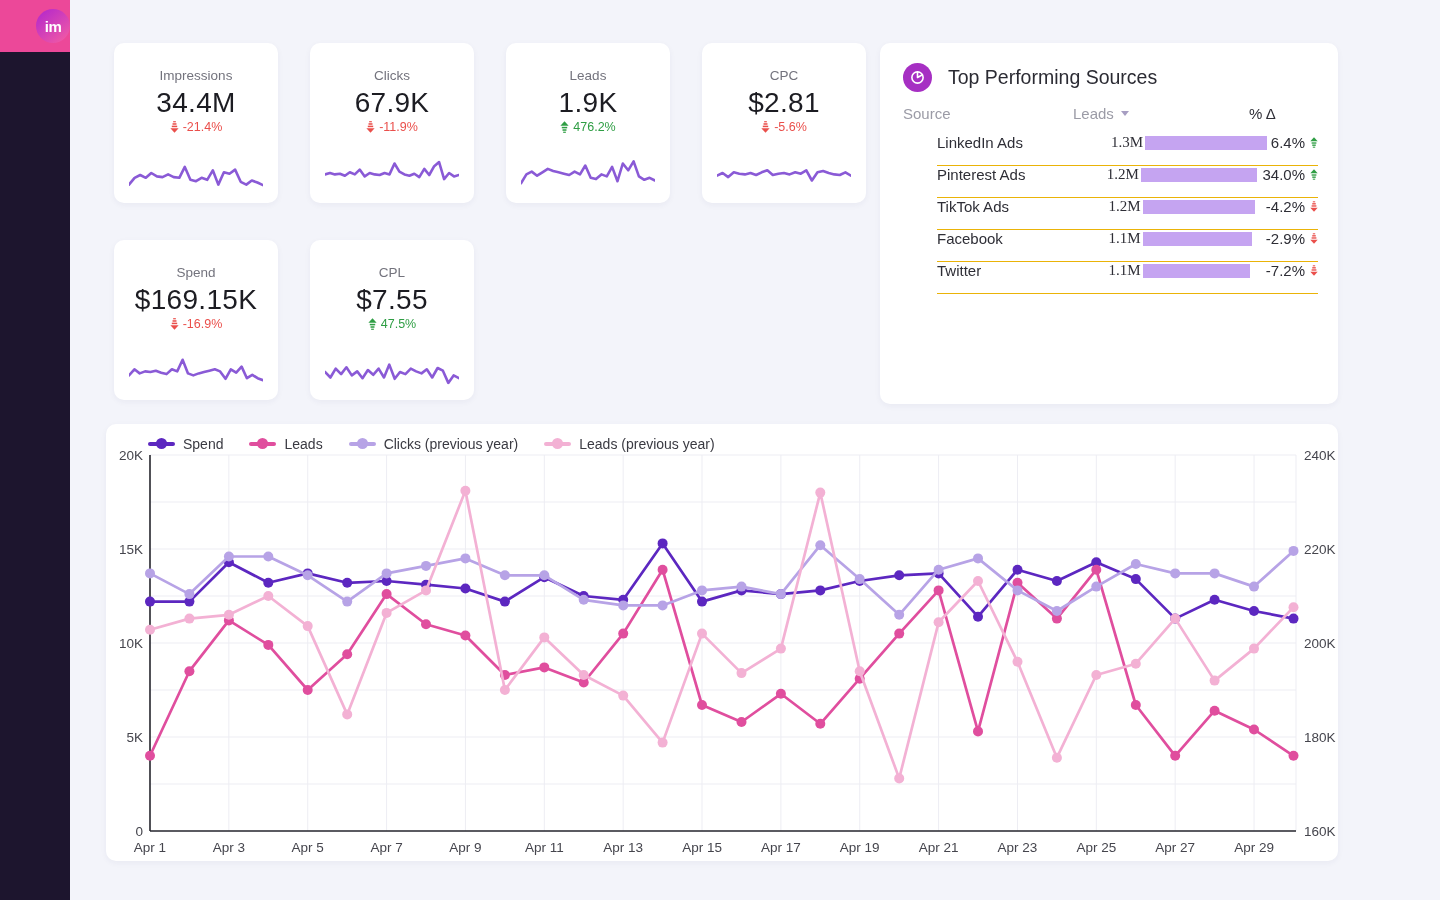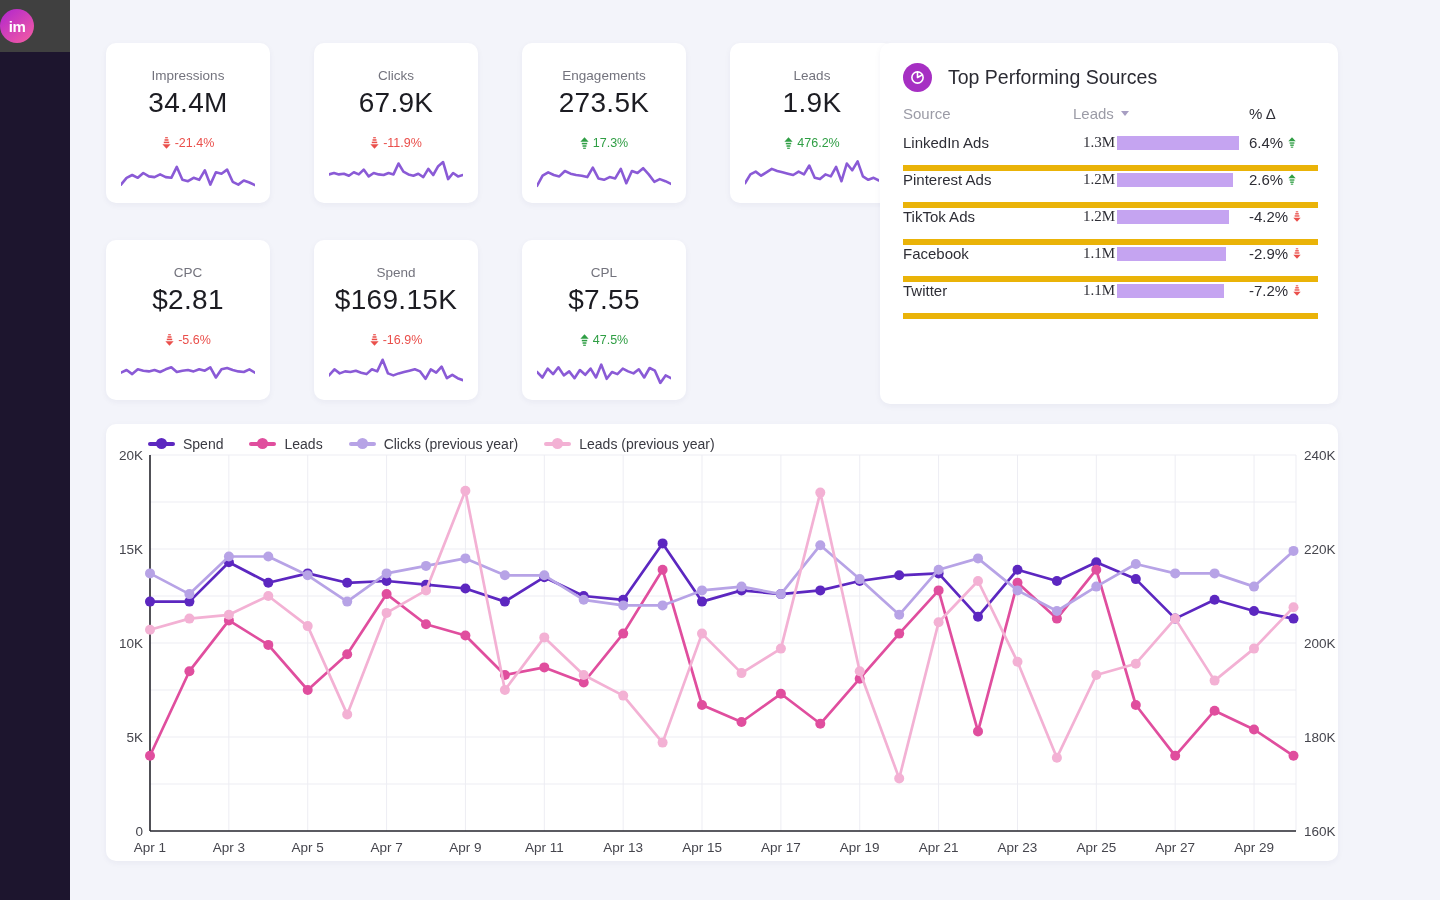--- a/index.html
+++ b/index.html
@@ -4,47 +4,47 @@
 <style>
   html,body{margin:0;padding:0;}
   body{
     width:1440px;height:900px;position:relative;overflow:hidden;
     background:#f3f4fa;
     font-family:"Liberation Sans",sans-serif;
     -webkit-font-smoothing:antialiased;
   }
   
   .sidebar{position:absolute;left:0;top:0;width:70px;height:900px;background:#1d152e;}
-  .logo-block{width:70px;height:52px;background:#404040;display:flex;align-items:center;justify-content:flex-start;}
+  .logo-block{width:70px;height:52px;background:#ec4899;display:flex;align-items:center;justify-content:flex-end;}
   .logo{width:34px;height:34px;border-radius:50%;cursor:pointer;
     background:linear-gradient(140deg,#b82cc9 12%,#ee57a7 88%);
     color:#fff;font-size:15px;font-weight:700;letter-spacing:-.5px;
     display:flex;align-items:center;justify-content:center;}
   
   .main{position:absolute;left:70px;top:0;width:1370px;height:900px;}
   .card{background:#fff;border-radius:10px;box-shadow:0 2px 6px rgba(35,35,90,.05);box-sizing:border-box;}
   
-  .kpi-grid{position:absolute;left:36px;top:43px;display:grid;grid-template-columns:repeat(4,164px);gap:37px 44px;}
+  .kpi-grid{position:absolute;left:44px;top:43px;display:grid;grid-template-columns:repeat(4,164px);gap:37px 32px;}
   .kpi-card{height:160px;position:relative;text-align:center;padding-top:25px;cursor:pointer;}
   .kpi-title{font-size:13.5px;color:#73737d;}
   .kpi-value{font-size:28px;color:#1c1c22;margin-top:4px;font-weight:500;letter-spacing:.3px;}
-  .kpi-change{margin-top:17px;font-size:12.5px;display:flex;align-items:center;justify-content:center;gap:4px;}
+  .kpi-change{margin-top:1px;font-size:12.5px;display:flex;align-items:center;justify-content:center;gap:4px;}
   .dir-up{color:#2f9e44;} .dir-down{color:#ea4f4b;}
   .arrow-svg{display:block;}
   .spark{position:absolute;left:15px;bottom:9px;width:134px;height:42px;}
   .spark polyline{fill:none;stroke:#8a5ad6;stroke-width:2.6;stroke-linejoin:round;stroke-linecap:round;}
   
   .sources-card{position:absolute;left:810px;top:43px;width:458px;height:361px;padding:20px 20px 8px 23px;}
   .src-header{display:flex;align-items:center;gap:16px;margin-bottom:13px;}
   .src-icon{width:29px;height:29px;border-radius:50%;background:#a62fc3;flex:0 0 29px;
     display:flex;align-items:center;justify-content:center;}
   .src-title{font-size:19.5px;color:#2b2b33;font-weight:500;margin:0;}
   .src-row{display:flex;align-items:flex-start;height:31px;font-size:15px;color:#2e2e36;}
   .src-head{color:#9b9ba6;height:29px;}
-  .src-body .src-row{border-bottom:6px solid #eab308;cursor:pointer;}
+  .src-body .src-row{border-bottom:1px solid #eab308;cursor:pointer;margin-left:34px;}
   .cell-source{width:170px;}
   .cell-leads{width:176px;display:flex;align-items:center;}
   .lead-val{width:42px;text-align:right;font-style:normal;font-family:Liberation Serif, serif;}
   .lead-bar{height:14px;margin-left:2px;background:#c5a4f1;display:block;}
   .cell-delta{display:flex;align-items:center;gap:5px;color:#2e2e36;}
   .cell-delta i{font-style:normal;}
   .leads-sort{display:flex;align-items:center;gap:7px;cursor:pointer;}
   .tri-down{width:0;height:0;border-left:4.5px solid transparent;border-right:4.5px solid transparent;border-top:5.5px solid #a79ec2;display:inline-block;}
   
   .chart-card{position:absolute;left:36px;top:424px;width:1232px;height:437px;}
@@ -100,38 +100,20 @@
               <polygon points="0.4,8 9.6,8 5,13"></polygon>
             </svg>
           </span>
       <span class="chg-text">-11.9%</span>
     </div>
     <svg class="spark" viewBox="0 0 134 42" preserveAspectRatio="none">
       <polyline points="0.0,22.4 5.0,21.0 9.9,22.4 14.9,21.7 19.9,23.7 24.8,20.3 29.8,22.4 34.7,17.6 39.7,24.4 44.7,21.0 49.6,22.4 54.6,23.0 59.6,21.0 64.5,22.4 69.5,11.5 74.4,19.6 79.4,22.4 84.4,23.7 89.3,21.7 94.3,25.1 99.3,16.9 104.2,23.0 109.2,14.2 114.1,10.1 119.1,27.1 124.1,21.0 129.0,24.4 134.0,23.0"></polyline>
     </svg>
   </div>
 
-  <div class="kpi-card card">
-    <div class="kpi-title">Engagements</div>
-    <div class="kpi-value">273.5K</div>
-    <div class="kpi-change dir-up">
-      <span class="arr">
-            <svg class="arrow-svg" width="9" height="12" viewBox="0 0 10 13" fill="currentColor">
-              <polygon points="5,0 9.6,5 0.4,5"></polygon>
-              <rect x="2" y="6.3" width="6" height="1.7"></rect>
-              <rect x="2.8" y="9" width="4.4" height="1.7"></rect>
-              <rect x="3.5" y="11.7" width="3" height="1.3"></rect>
-            </svg>
-          </span>
-      <span class="chg-text">17.3%</span>
-    </div>
-    <svg class="spark" viewBox="0 0 134 42" preserveAspectRatio="none">
-      <polyline points="0.0,33.9 5.6,23.7 11.2,20.3 16.8,23.0 22.3,24.4 27.9,19.0 33.5,21.7 39.1,23.0 44.7,23.7 50.3,25.1 55.8,15.6 61.4,26.4 67.0,27.8 72.6,25.1 78.2,26.4 83.8,16.9 89.3,31.2 94.9,19.0 100.5,21.0 106.1,16.2 111.7,22.4 117.3,29.8 122.8,27.1 128.4,29.2 134.0,31.9"></polyline>
-    </svg>
-  </div>
 
   <div class="kpi-card card">
     <div class="kpi-title">Leads</div>
     <div class="kpi-value">1.9K</div>
     <div class="kpi-change dir-up">
       <span class="arr">
             <svg class="arrow-svg" width="9" height="12" viewBox="0 0 10 13" fill="currentColor">
               <polygon points="5,0 9.6,5 0.4,5"></polygon>
               <rect x="2" y="6.3" width="6" height="1.7"></rect>
               <rect x="2.8" y="9" width="4.4" height="1.7"></rect>
@@ -243,21 +225,21 @@
     </span>
   </div>
 
   <div class="src-row">
     <span class="cell-source">Pinterest Ads</span>
     <span class="cell-leads">
       <i class="lead-val">1.2M</i>
       <i class="lead-bar" style="width: 116px;"></i>
     </span>
     <span class="cell-delta">
-      <i class="chg-text">2.6%</i>
+      <i class="chg-text">34.0%</i>
       <span class="arr dir-up">
                 <svg class="arrow-svg" width="8" height="11" viewBox="0 0 10 13" fill="currentColor">
                   <polygon points="5,0 9.6,5 0.4,5"></polygon>
                   <rect x="2" y="6.3" width="6" height="1.7"></rect>
                   <rect x="2.8" y="9" width="4.4" height="1.7"></rect>
                   <rect x="3.5" y="11.7" width="3" height="1.3"></rect>
                 </svg>
               </span>
     </span>
   </div>

